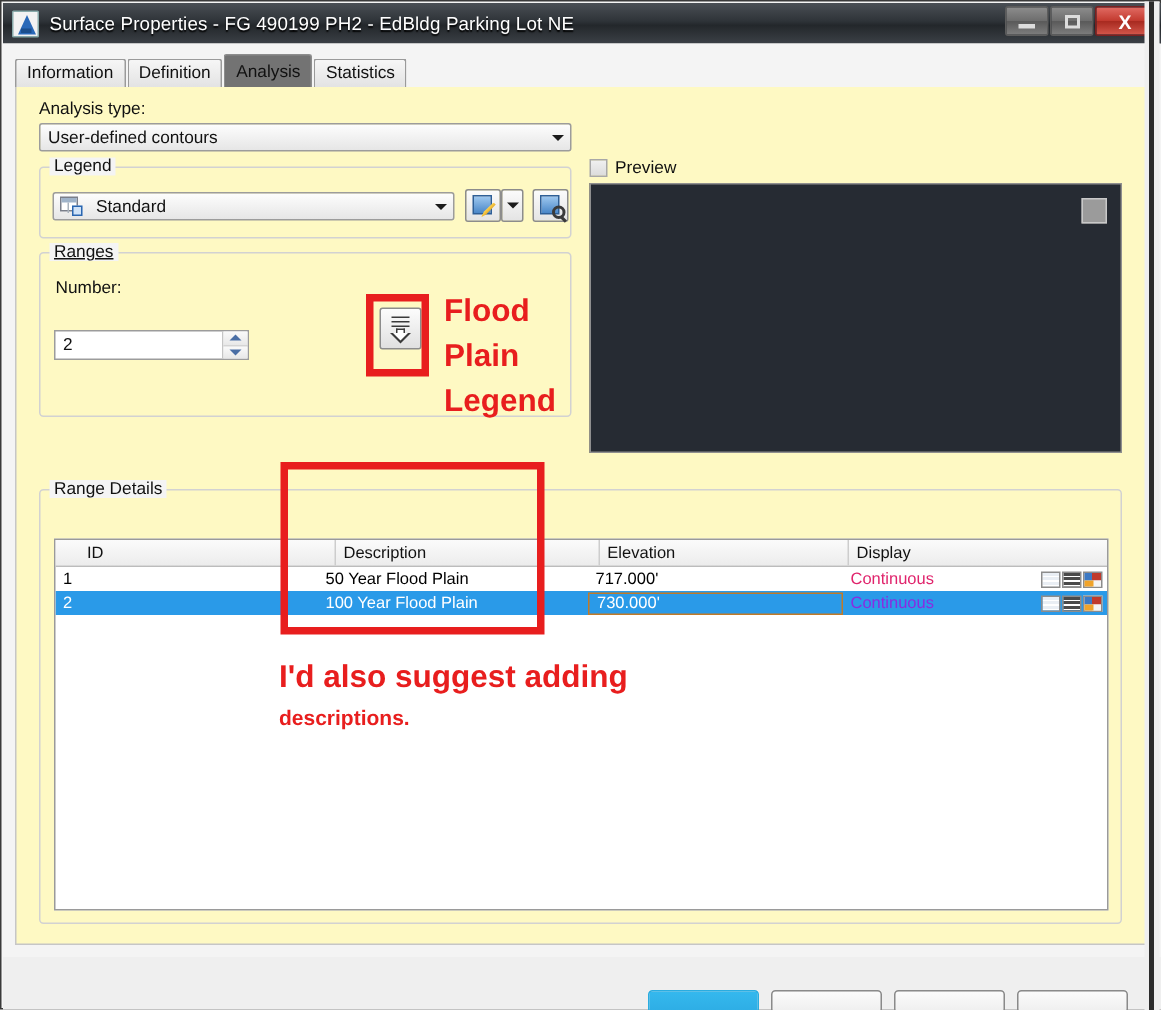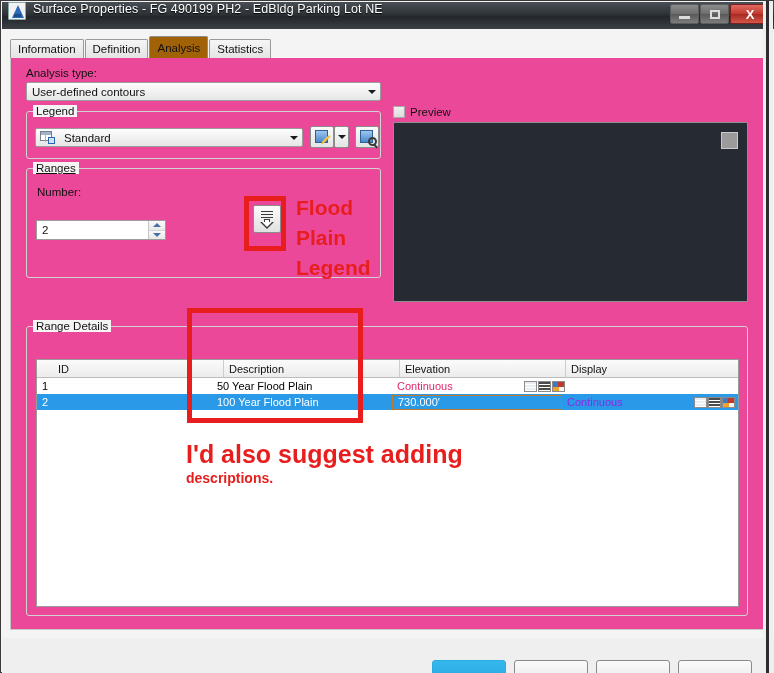--- a/index.html
+++ b/index.html
@@ -12,21 +12,21 @@
   .window{
     position:absolute;left:0;top:0;width:774px;height:673px;
     box-sizing:border-box;
     border:1px solid #3a3a3a;
     background:#f5f5f5;
   }
   
   .titlebar{
     position:absolute;left:1px;top:1px;width:772px;height:27px;
     background:linear-gradient(to bottom,#4a4f55 0%,#2e3338 45%,#23272b 55%,#3b4046 100%);
-    display:flex;align-items:flex-start;
+    display:flex;align-items:center;
   }
   .title-icon{
     width:18px;height:18px;margin-left:6px;margin-right:7px;
     position:relative;flex:0 0 auto;
     background:#f2f2f2;border:1px solid #8aa;border-radius:1px;
     box-sizing:border-box;
   }
   .title-icon:before{
     content:"";position:absolute;left:3px;top:2px;
     width:0;height:0;border-left:6px solid transparent;border-right:6px solid transparent;
@@ -66,26 +66,26 @@
   }
   .tab{
     height:19px;padding:0 7px;box-sizing:border-box;
     display:flex;align-items:center;
     border:1px solid #9a9a9a;border-bottom:none;
     background:linear-gradient(to bottom,#f6f6f6,#e3e3e3);
     font-size:11.5px;color:#111;margin-right:1px;
     border-radius:2px 2px 0 0;
   }
   .tab.active{
-    height:22px;background:#a16207;border-color:#8d8d8d;
+    height:22px;background:#737373;border-color:#8d8d8d;
     position:relative;z-index:3;
   }
   .tabpage{
     position:absolute;left:8px;top:29px;width:756px;height:572px;
-    background:#ec4899;border:1px solid #c6c6c6;border-top:none;box-sizing:border-box;
+    background:#fef9c3;border:1px solid #c6c6c6;border-top:none;box-sizing:border-box;
   }
   
   .lbl{position:absolute;font-size:11.5px;color:#111;white-space:nowrap;}
   
   .combo{
     position:absolute;box-sizing:border-box;height:19px;
     border:1px solid #9c9c9c;border-radius:2px;
     background:linear-gradient(to bottom,#fdfdfd,#e6e6e6);
     display:flex;align-items:center;
   }
@@ -374,20 +374,21 @@
         <div class="thead">
           <div class="th" style="width:175px;margin-left:16px;">ID</div>
           <div class="th" style="width:180px;">Description</div>
           <div class="th" style="width:170px;">Elevation</div>
           <div class="th" style="width:176px;border-right:none;">Display</div>
         </div>
 
         <div class="trow">
           <div class="td" style="width:175px;">1</div>
           <div class="td" style="width:180px;">50 Year Flood Plain</div>
+          <div class="td" style="width:170px;">717.000'</div>
           <div class="td disp" style="width:176px;color:#e0246c;">
             <span>Continuous</span>
             <span class="disp-ic">
               <span class="ic a"></span>
               <span class="ic b"></span>
               <span class="ic c">
                   <span class="r1"></span>
                   <span class="r2"></span>
                 </span>
             </span>
@@ -424,14 +425,14 @@
 
   <div class="rightedge"></div>
 </div>
 
 <div class="redbox" style="left:244px;top:196px;width:42px;height:55px;"></div>
 <div class="redtext" style="left:296px;top:196px;font-size:21px;">Flood</div>
 <div class="redtext" style="left:296px;top:226px;font-size:21px;">Plain</div>
 <div class="redtext" style="left:296px;top:256px;font-size:21px;">Legend</div>
 
 <div class="redbox" style="left:187px;top:308px;width:176px;height:115px;"></div>
-<div class="redtext" style="left:186px;top:440px;font-size:25px;">I'd also suggest adding</div>
+<div class="redtext" style="left:186px;top:440px;font-size:21px;">I'd also suggest adding</div>
 <div class="redtext" style="left:186px;top:470px;font-size:14px;">descriptions.</div>
 
 </body></html>

